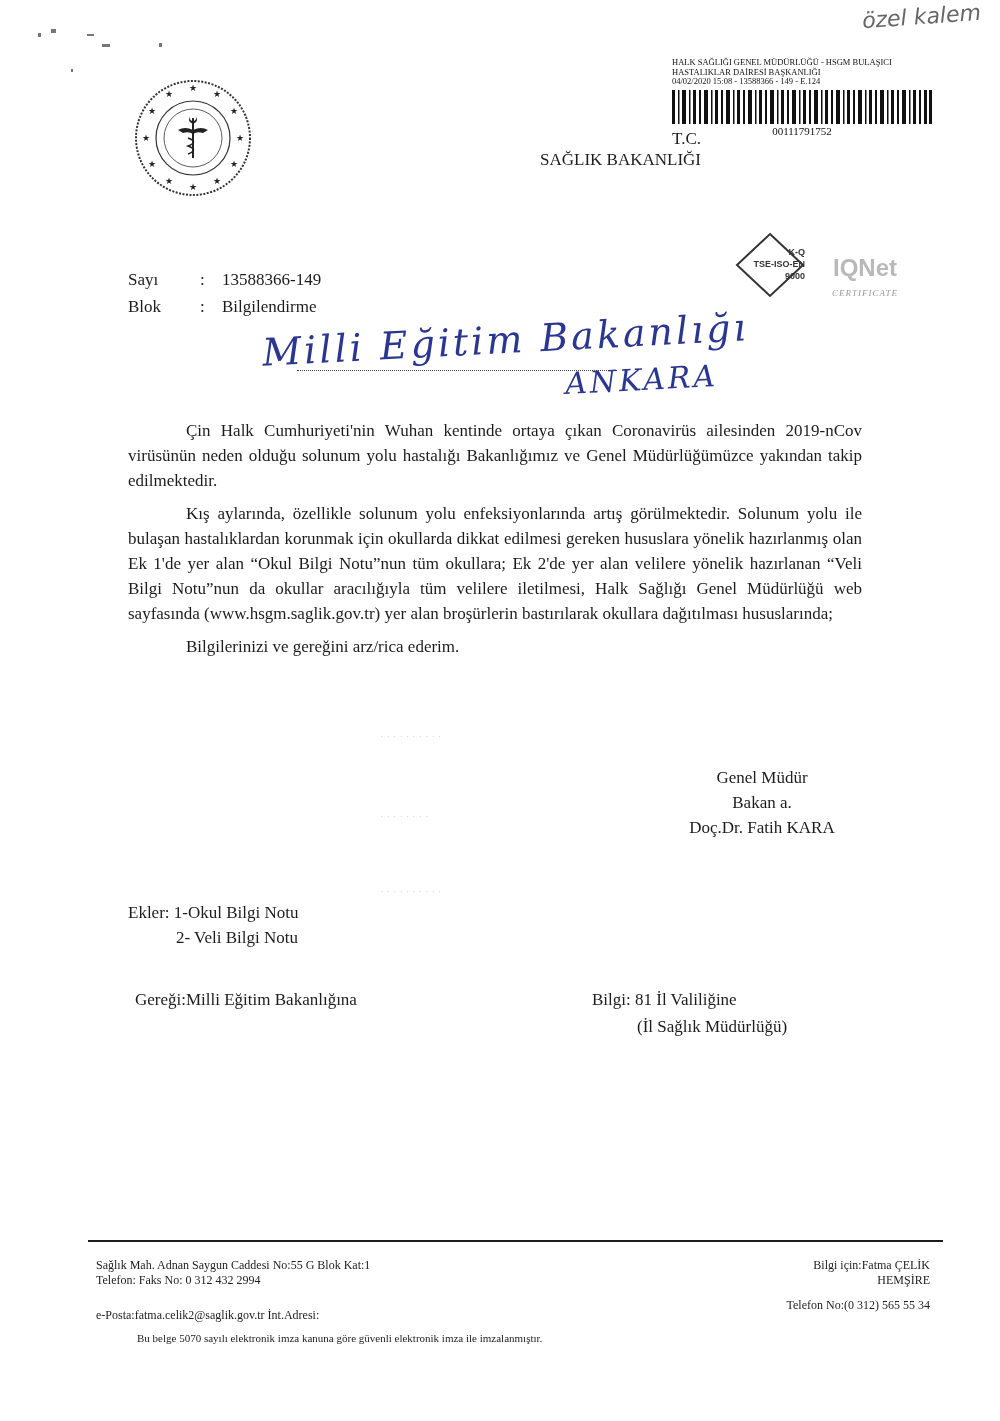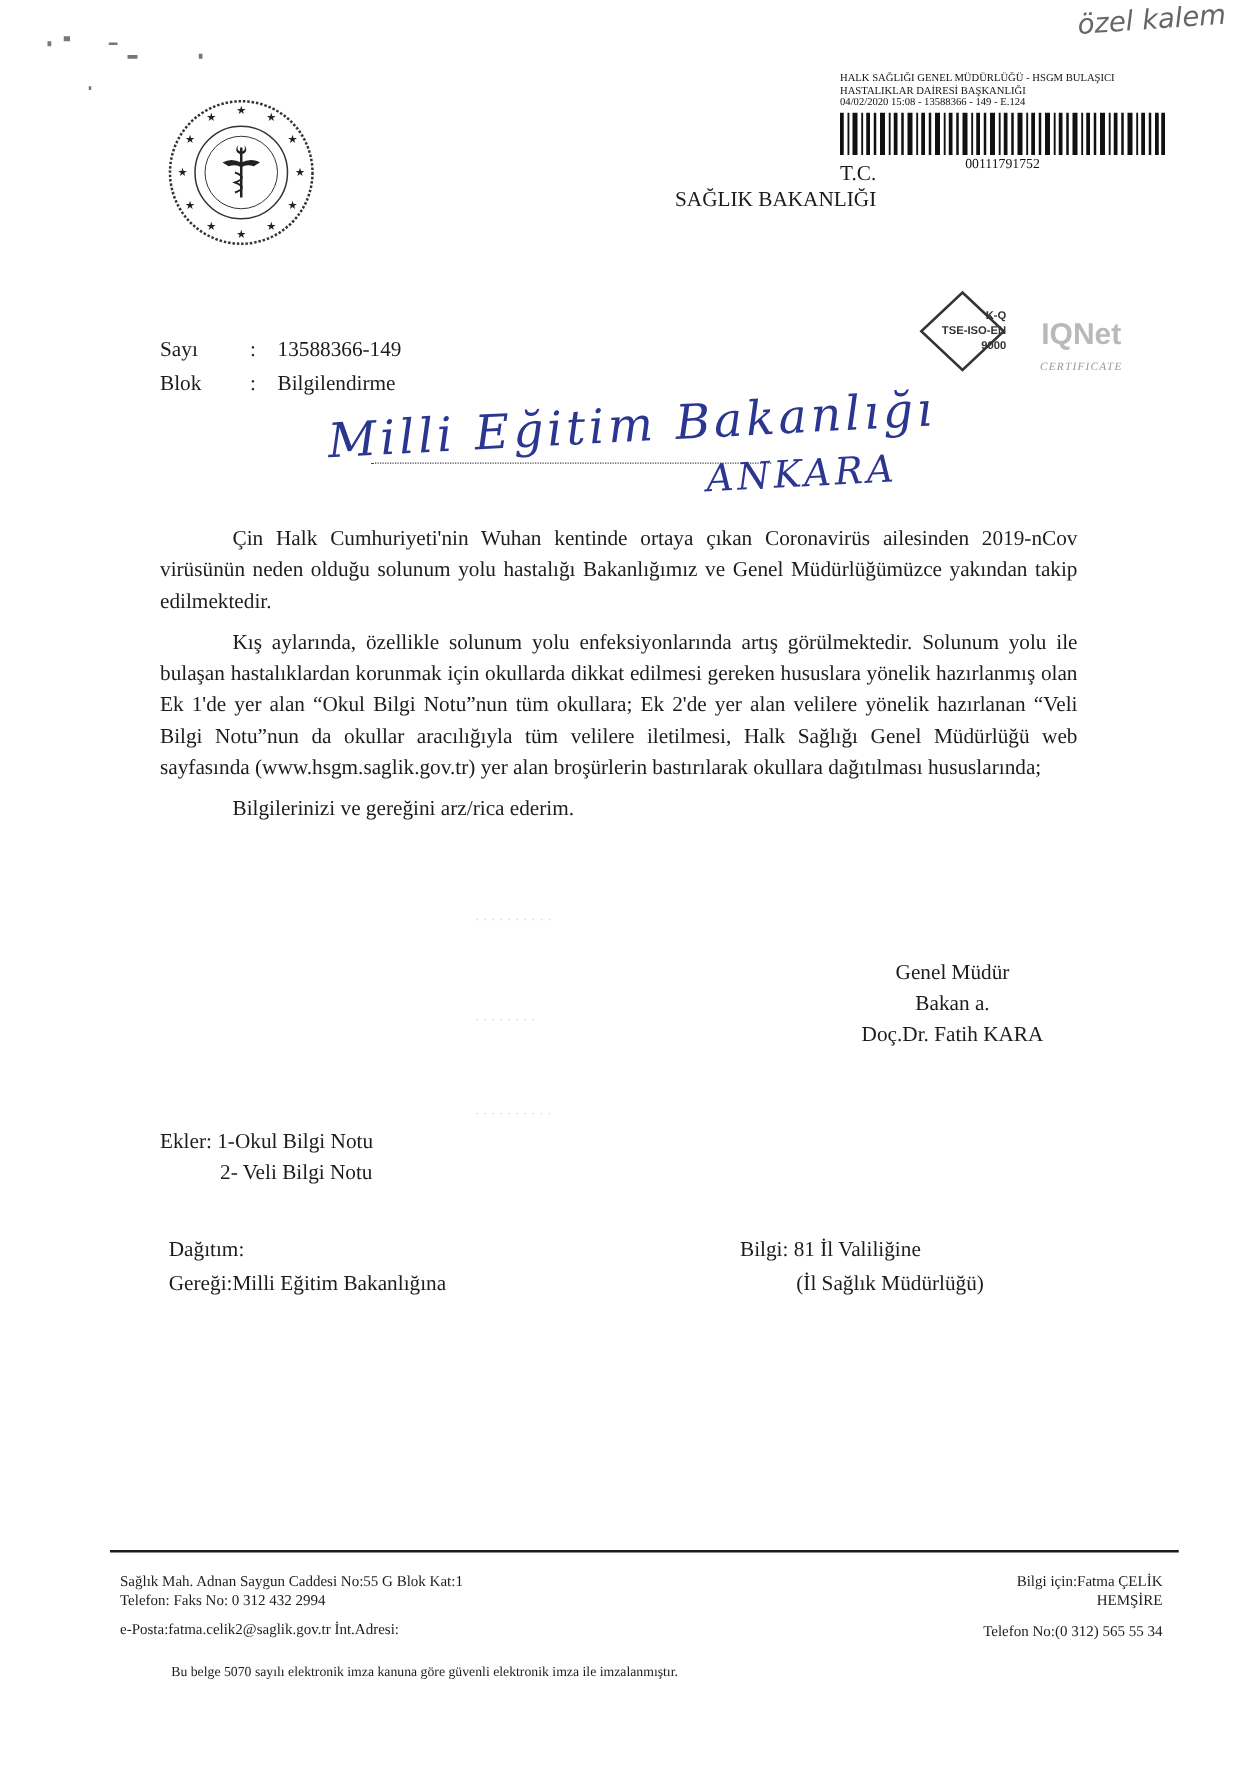--- a/index.html
+++ b/index.html
@@ -219,33 +219,32 @@
   <div>
     <span>Ekler:</span>
     <span>1-Okul Bilgi Notu</span>
   </div>
   <div style="padding-left:48px;">
     <span>2- Veli Bilgi Notu</span>
   </div>
 </div>
 
 <div class="abs dagitim">
-  <div>Dağıtım:</div>
   <div>Gereği:Milli Eğitim Bakanlığına</div>
 </div>
 <div class="abs bilgi">
   <div>Bilgi: 81 İl Valiliğine</div>
   <div style="padding-left:45px;">(İl  Sağlık Müdürlüğü)</div>
 </div>
 
 <div class="abs rule"></div>
 <div class="abs footer-left">
   <div>Sağlık Mah. Adnan Saygun Caddesi No:55 G Blok Kat:1</div>
   <div>Telefon:  Faks No: 0 312 432 2994</div>
-  <div style="margin-top:8px;">e-Posta:fatma.celik2@saglik.gov.tr İnt.Adresi:</div>
+  <div style="margin-top:20px;">e-Posta:fatma.celik2@saglik.gov.tr İnt.Adresi:</div>
 </div>
 <div class="abs footer-right">
   <div>Bilgi için:Fatma ÇELİK</div>
   <div>HEMŞİRE</div>
   <div style="margin-top:10px;">Telefon No:(0 312) 565 55 34</div>
 </div>
 <div class="abs footer-note">
   <div>Bu belge 5070 sayılı elektronik imza kanuna göre güvenli elektronik imza ile imzalanmıştır.</div>
 </div>
 

